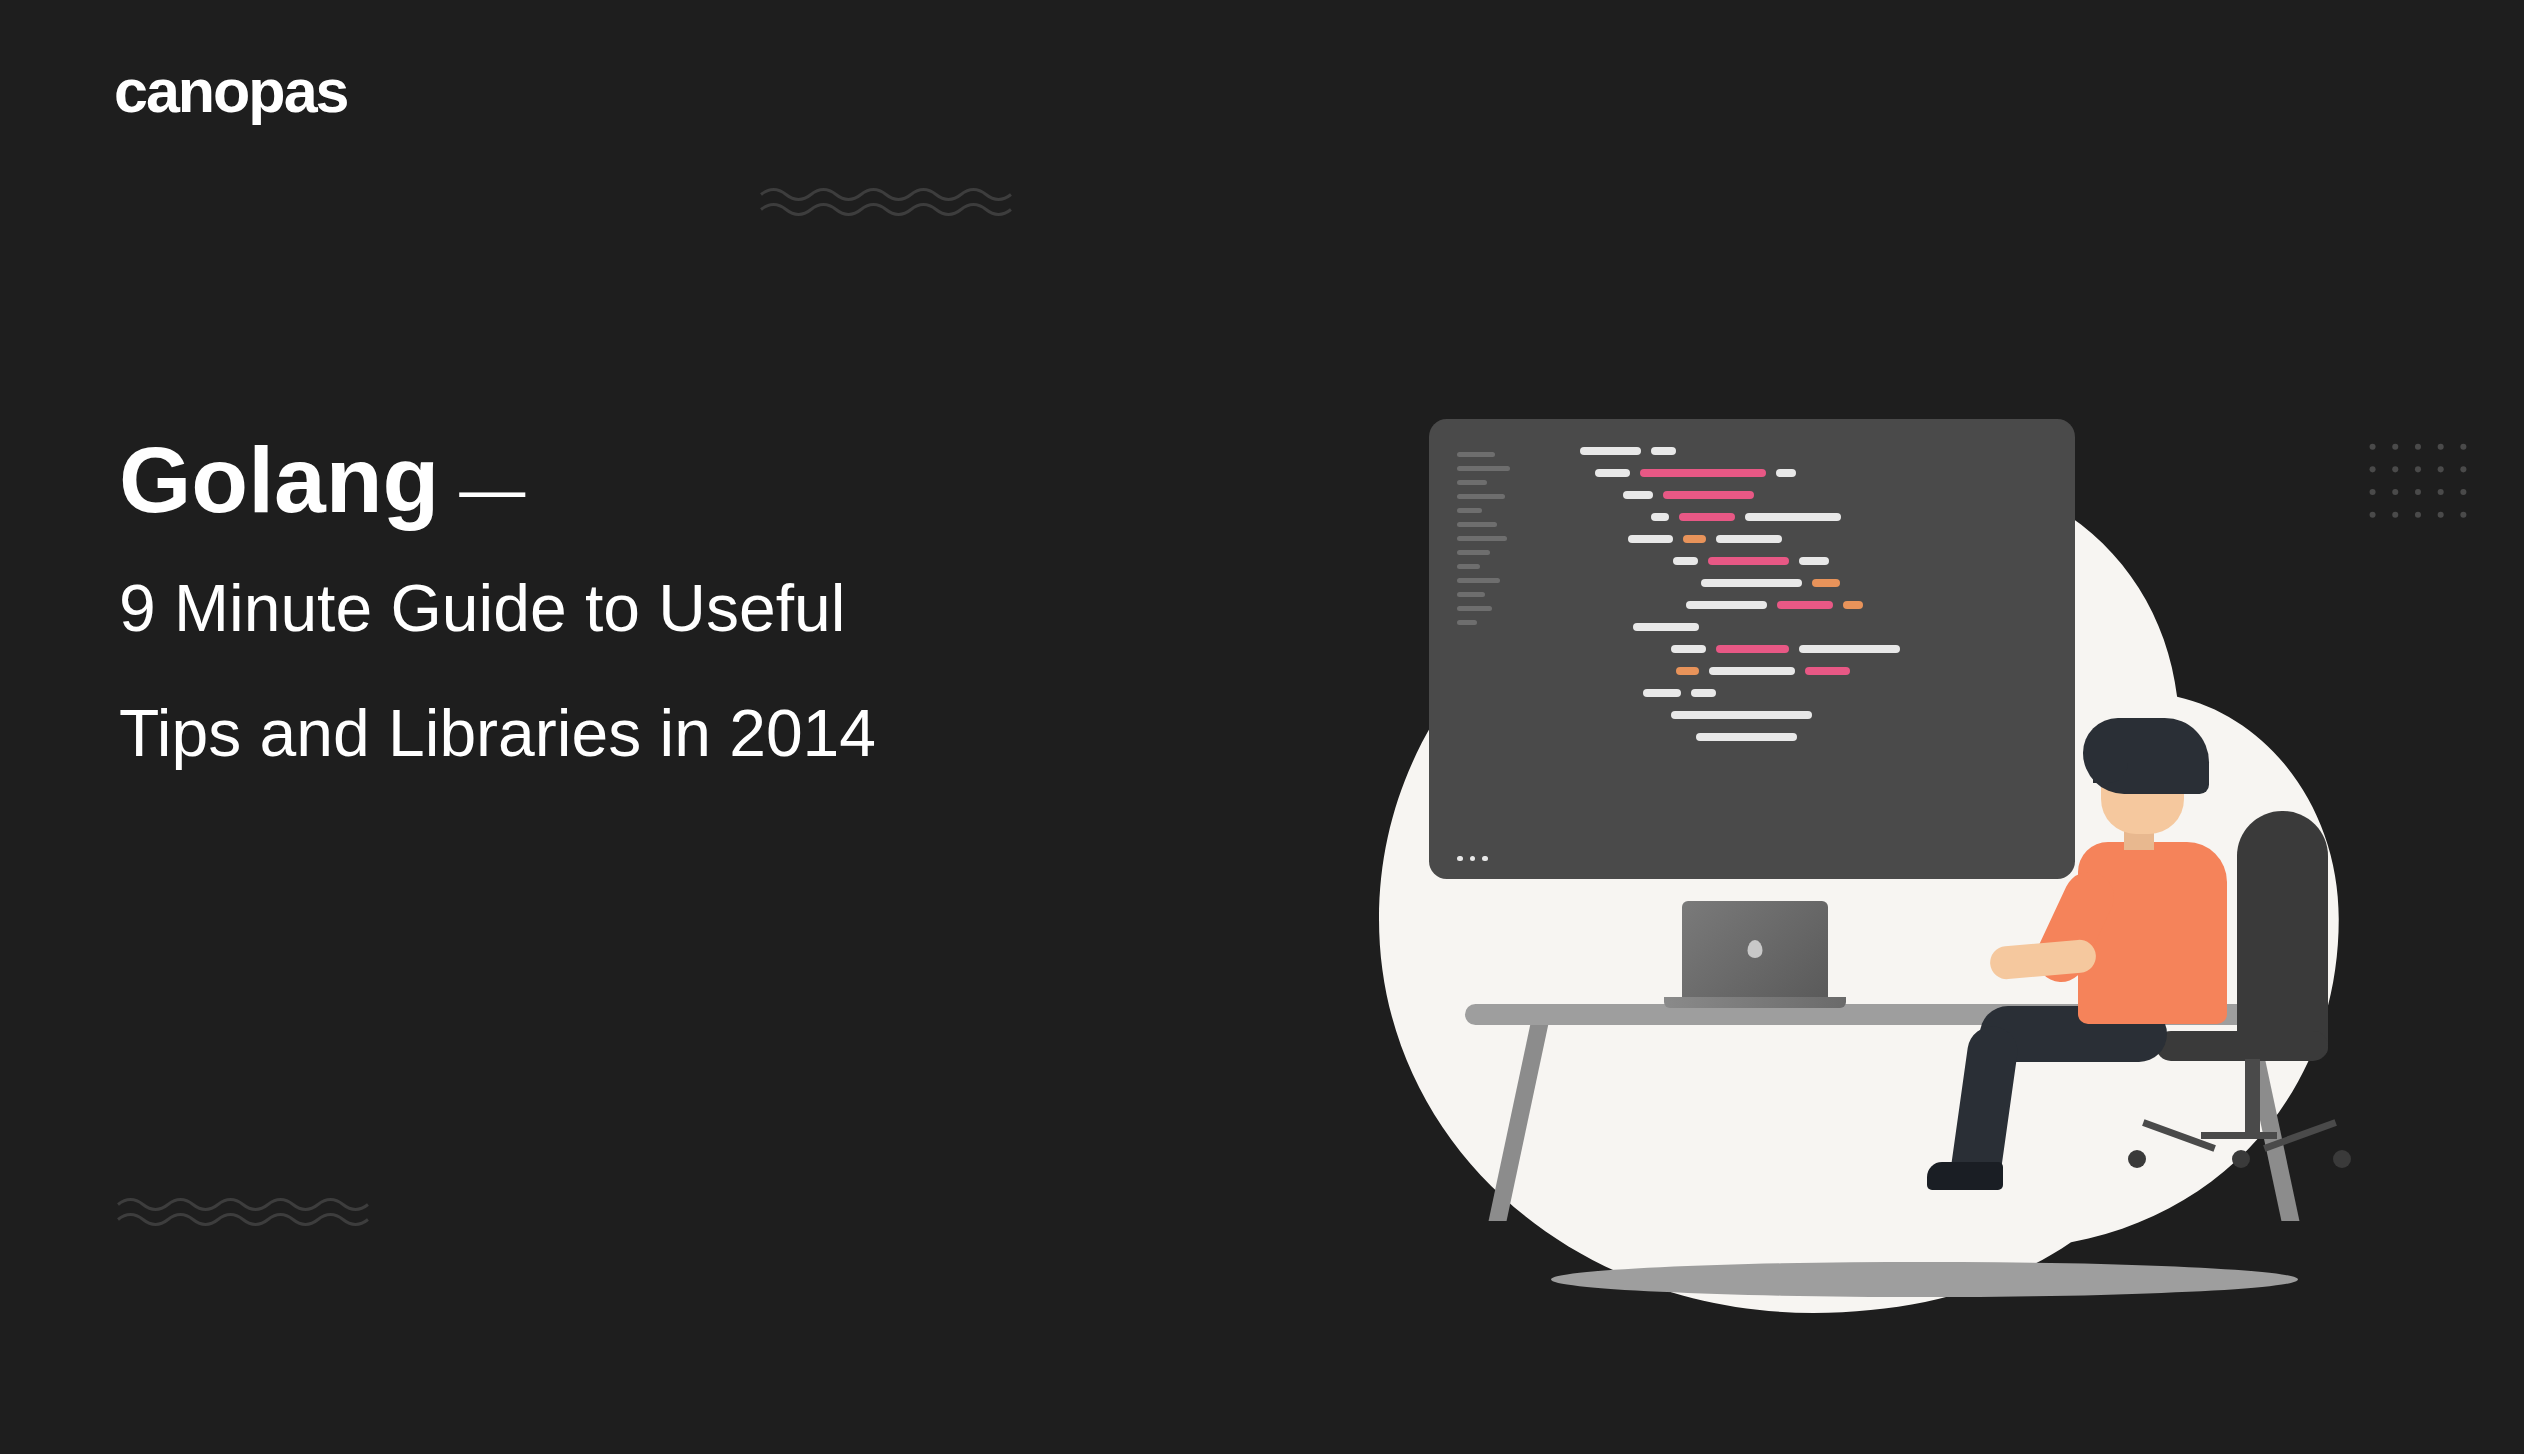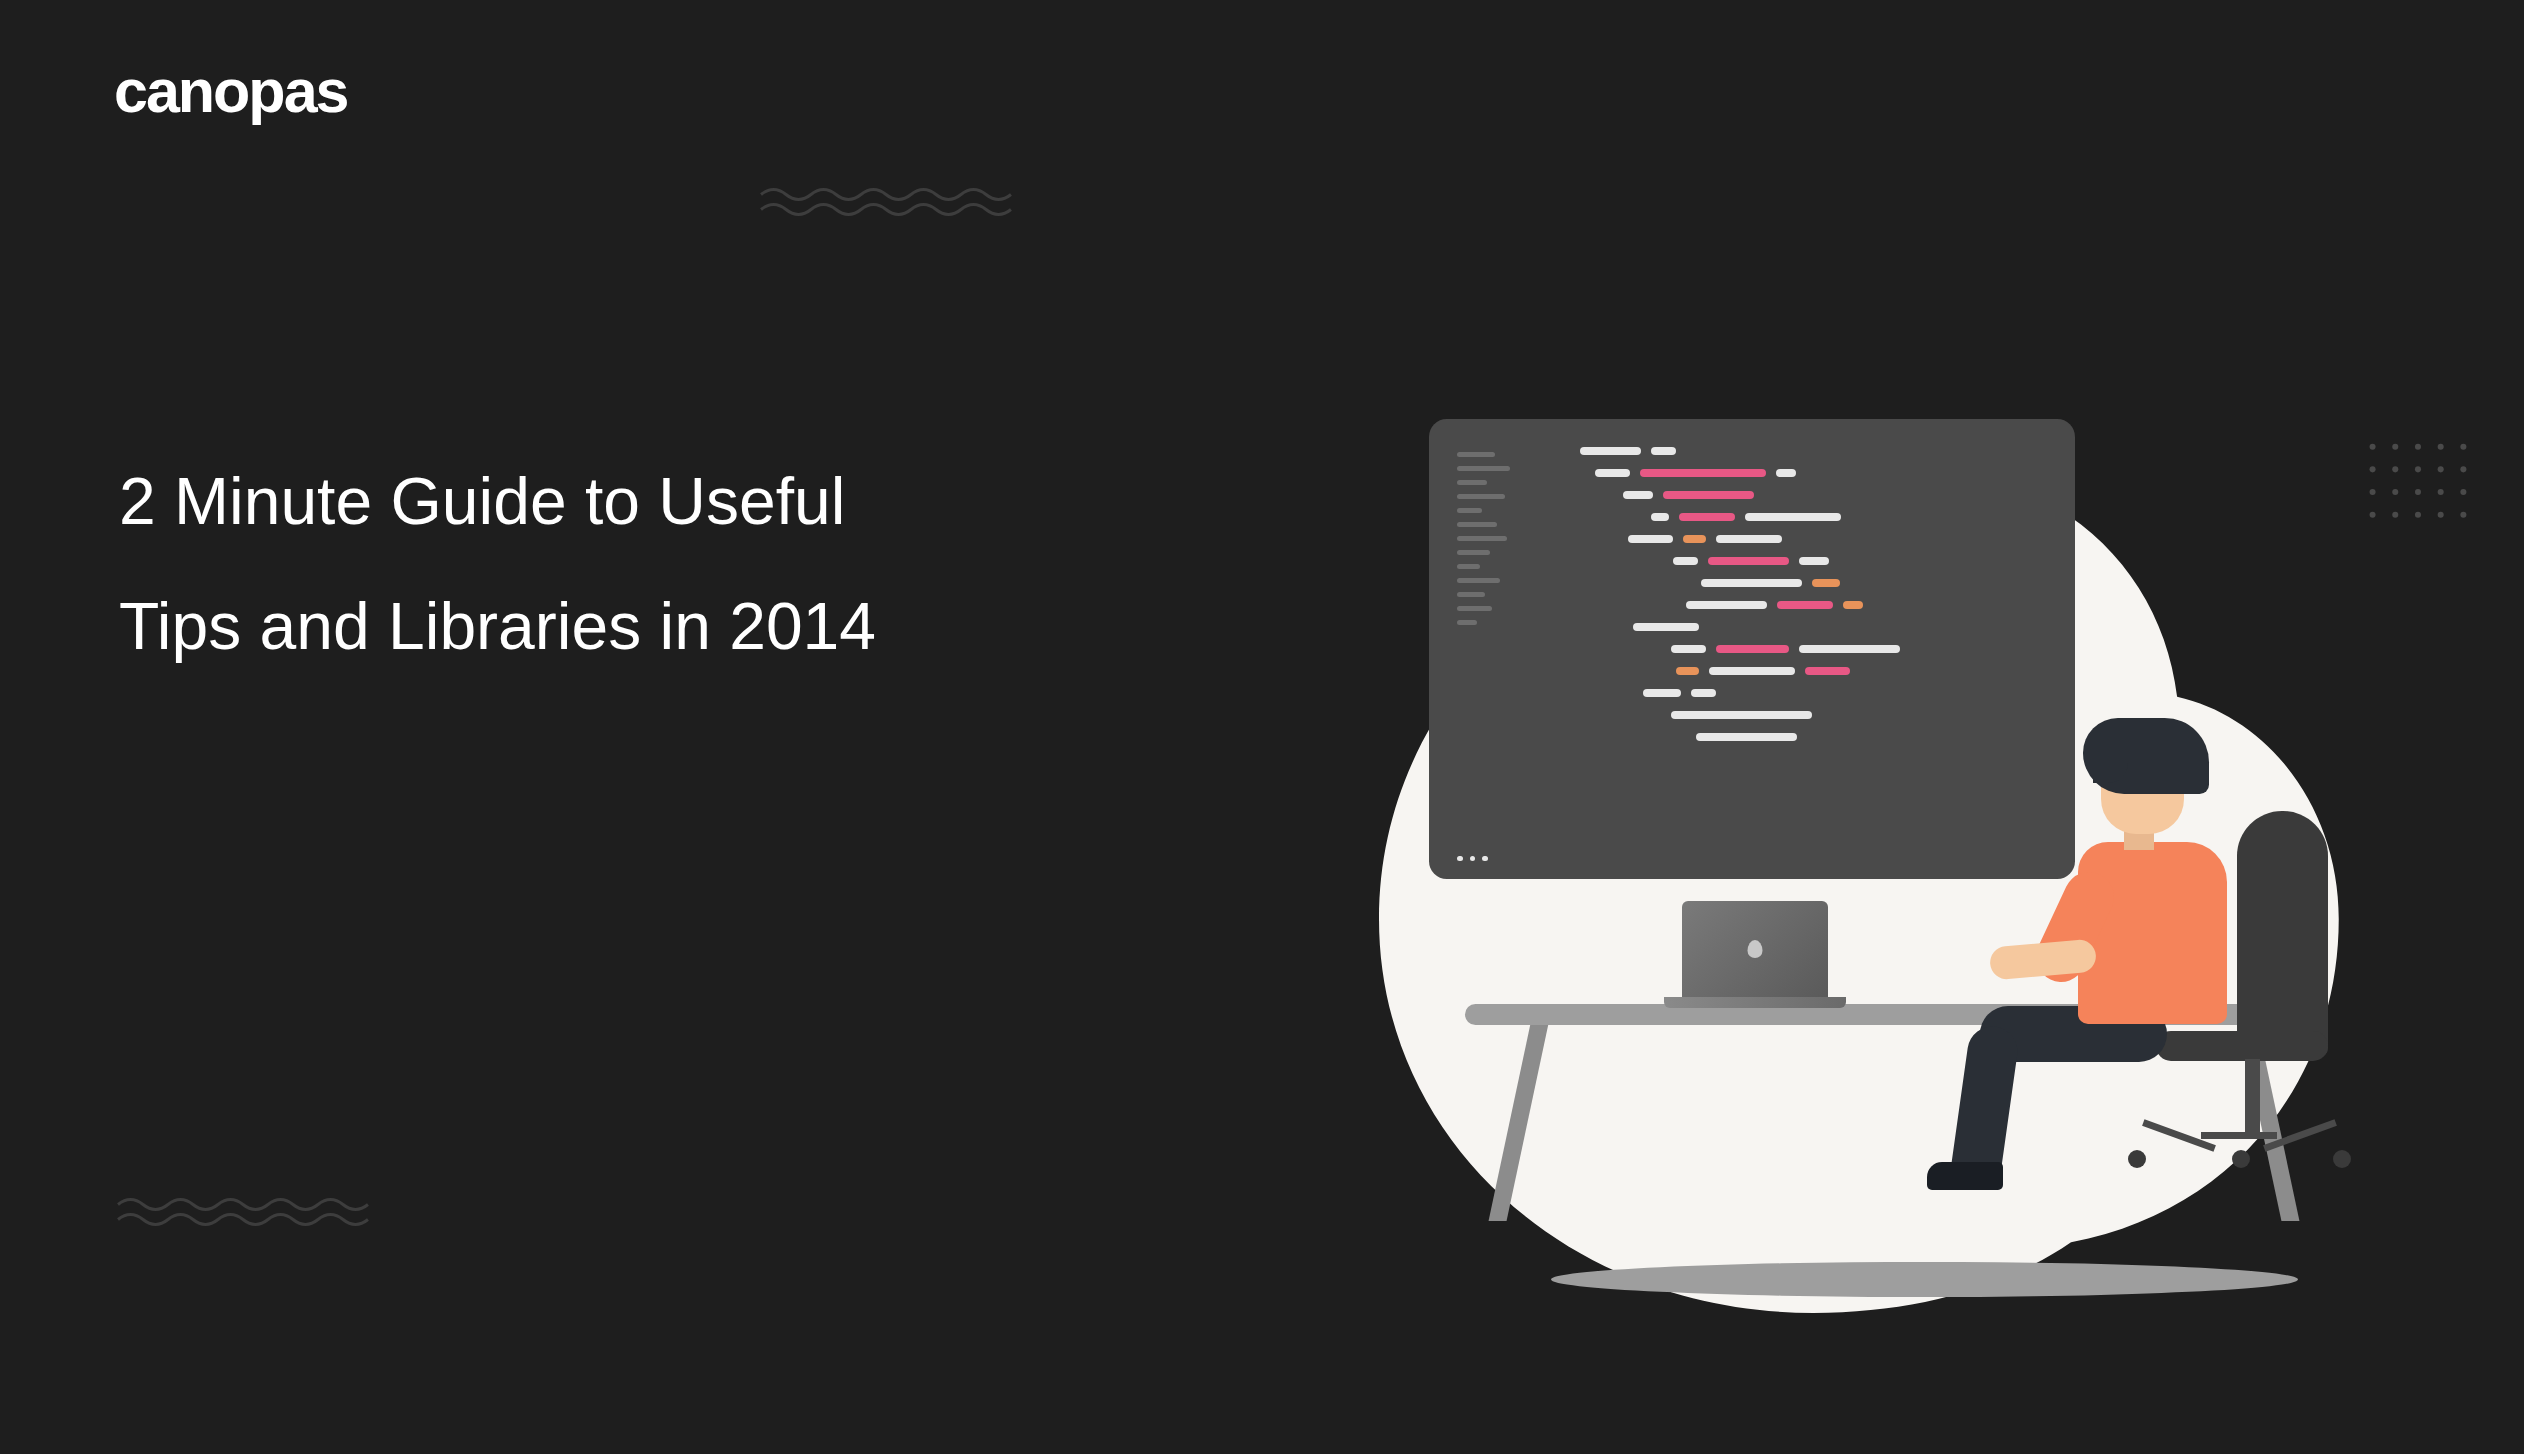--- a/index.html
+++ b/index.html
@@ -429,21 +429,25 @@
   <path class="wave-line" d="M5,25 Q30,5 55,25 T105,25 T155,25 T205,25 T255,25 T305,25 T355,25 T405,25 T455,25 T505,25"></path>
   <path class="wave-line" d="M5,55 Q30,35 55,55 T105,55 T155,55 T205,55 T255,55 T305,55 T355,55 T405,55 T455,55 T505,55"></path>
 </svg>
 
 <svg class="decoration-wave-bottom" width="268" height="35" viewBox="0 0 530 70">
   <path class="wave-line" d="M5,25 Q30,5 55,25 T105,25 T155,25 T205,25 T255,25 T305,25 T355,25 T405,25 T455,25 T505,25"></path>
   <path class="wave-line" d="M5,55 Q30,35 55,55 T105,55 T155,55 T205,55 T255,55 T305,55 T355,55 T405,55 T455,55 T505,55"></path>
 </svg>
 
 <div class="title-container">
-  <div class="subtitle">2 Minute Guide to Useful</div>
+  <div>
+    <span class="title-bold">Golang</span>
+    <span class="title-dash">—</span>
+  </div>
+  <div class="subtitle">9 Minute Guide to Useful</div>
   <div class="subtitle">Tips and Libraries in 2014</div>
 </div>
 
 <svg class="dots-pattern" width="111" height="91" viewBox="0 0 220 180">
   <g>
     <circle class="dot" cx="15" cy="15" r="6"></circle>
       <circle class="dot" cx="60" cy="15" r="6"></circle>
       <circle class="dot" cx="105" cy="15" r="6"></circle>
       <circle class="dot" cx="150" cy="15" r="6"></circle>
       <circle class="dot" cx="195" cy="15" r="6"></circle>

